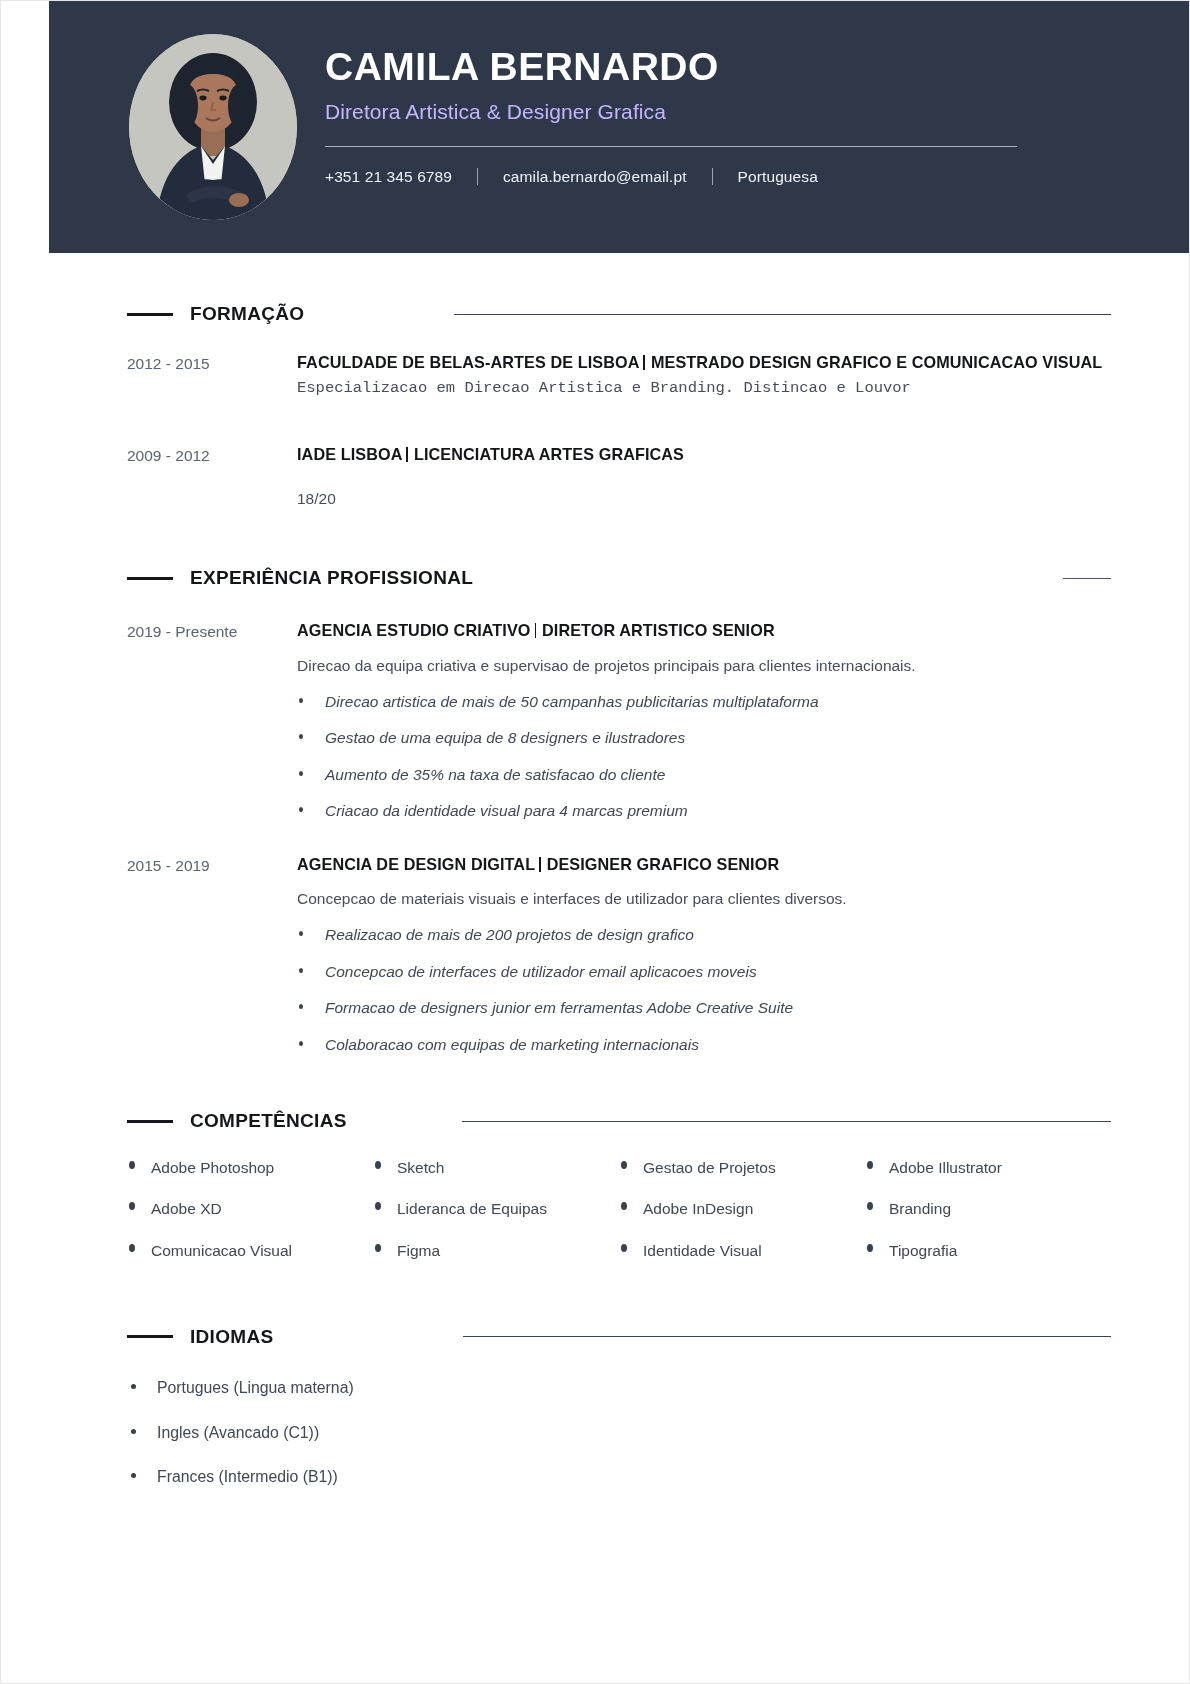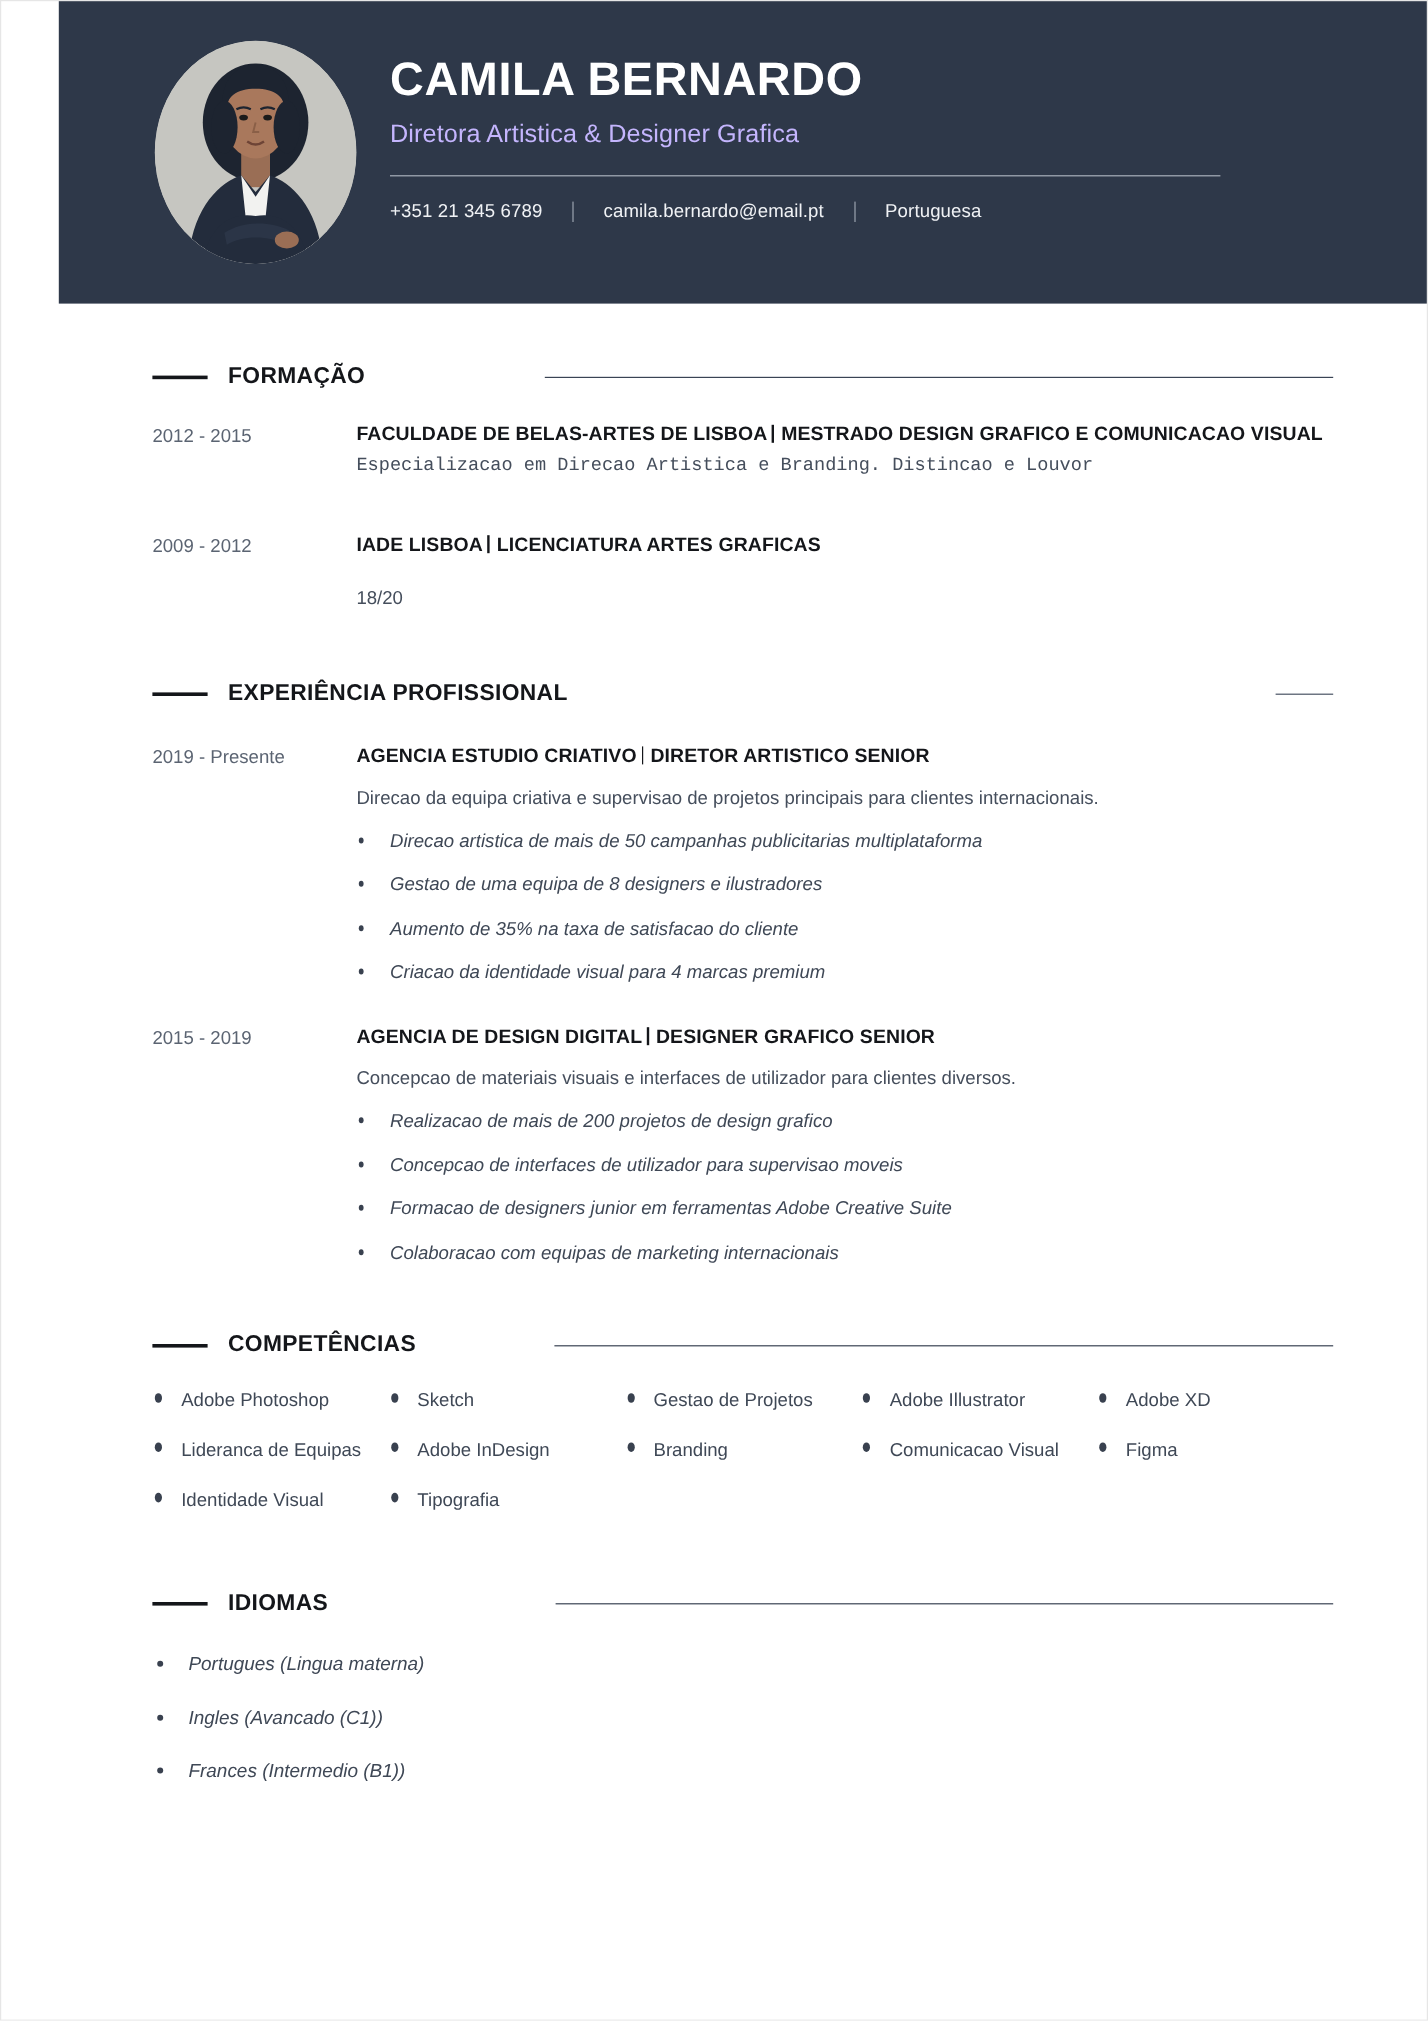--- a/index.html
+++ b/index.html
@@ -210,21 +210,21 @@
     top: 7px;
     width: 4px;
     height: 5px;
     background: #39414f;
     border-radius: 50%;
   }
 
   
   .skills-grid {
     display: grid;
-    grid-template-columns: 1fr 1fr 1fr 1fr 1fr;
+    grid-template-columns: 1fr 1fr 1fr 1fr;
     margin-top: 20px;
     column-gap: 0px;
     row-gap: 0px;
   }
   .skill-item {
     position: relative;
     padding-left: 24px;
     font-size: 15.5px;
     color: #3f4856;
     line-height: 1.5;
@@ -239,21 +239,20 @@
     height: 8px;
     background: #39414f;
     border-radius: 50%;
   }
 
   
   .lang-list {
     list-style: none;
     margin: 24px 0 0 0;
     padding: 0;
-    font-style: italic;
   }
   .lang-list li {
     position: relative;
     padding-left: 30px;
     font-size: 15.8px;
     color: #3f4856;
     line-height: 1.5;
     margin-bottom: 21px;
   }
   .lang-list li::before {
@@ -391,21 +390,21 @@
 
       <div class="entry" style="margin-top:30px;">
         <div class="entry-date">2015 - 2019</div>
         <div class="entry-body">
           <div class="entry-title">
             <span>AGENCIA DE DESIGN DIGITAL</span><span class="bar"></span><span>DESIGNER GRAFICO SENIOR</span>
           </div>
           <div class="entry-desc">Concepcao de materiais visuais e interfaces de utilizador para clientes diversos.</div>
           <ul class="bullets">
             <li>Realizacao de mais de 200 projetos de design grafico</li>
-            <li>Concepcao de interfaces de utilizador para supervisao moveis</li>
+            <li>Concepcao de interfaces de utilizador email aplicacoes moveis</li>
             <li>Formacao de designers junior em ferramentas Adobe Creative Suite</li>
             <li>Colaboracao com equipas de marketing internacionais</li>
           </ul>
         </div>
       </div>
     </div>
 
     <div class="mt-skills">
       <div class="section-head">
         <span class="sec-dash"></span>

